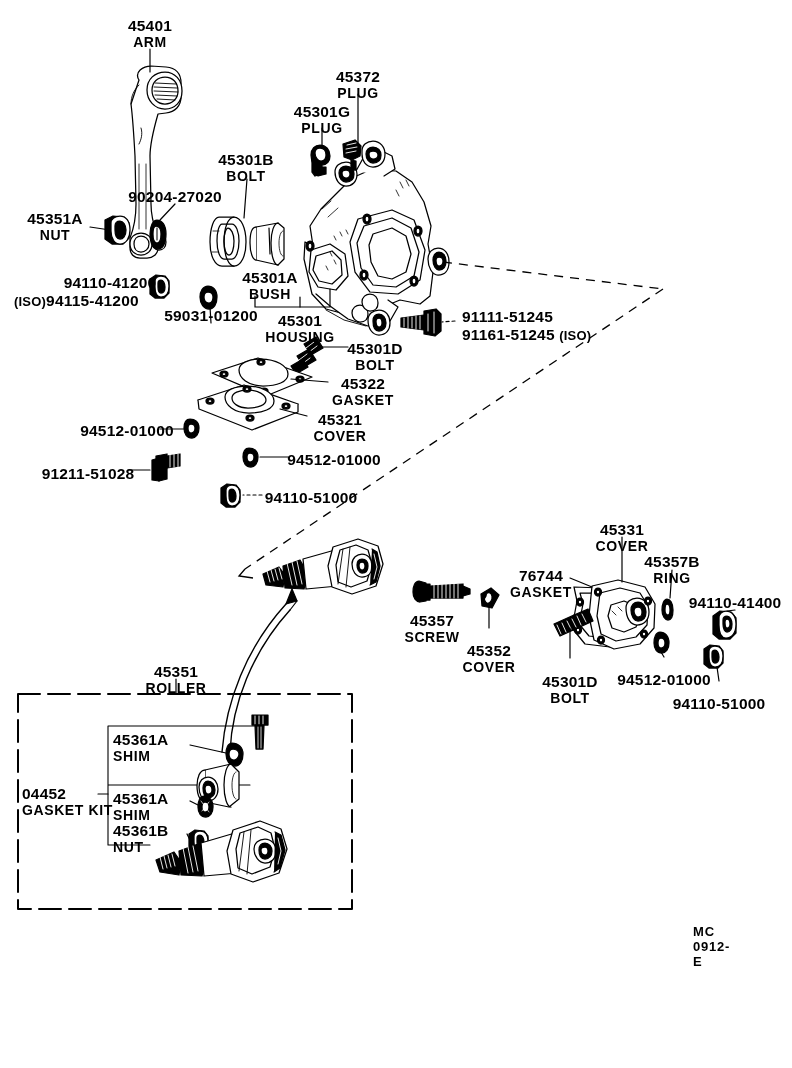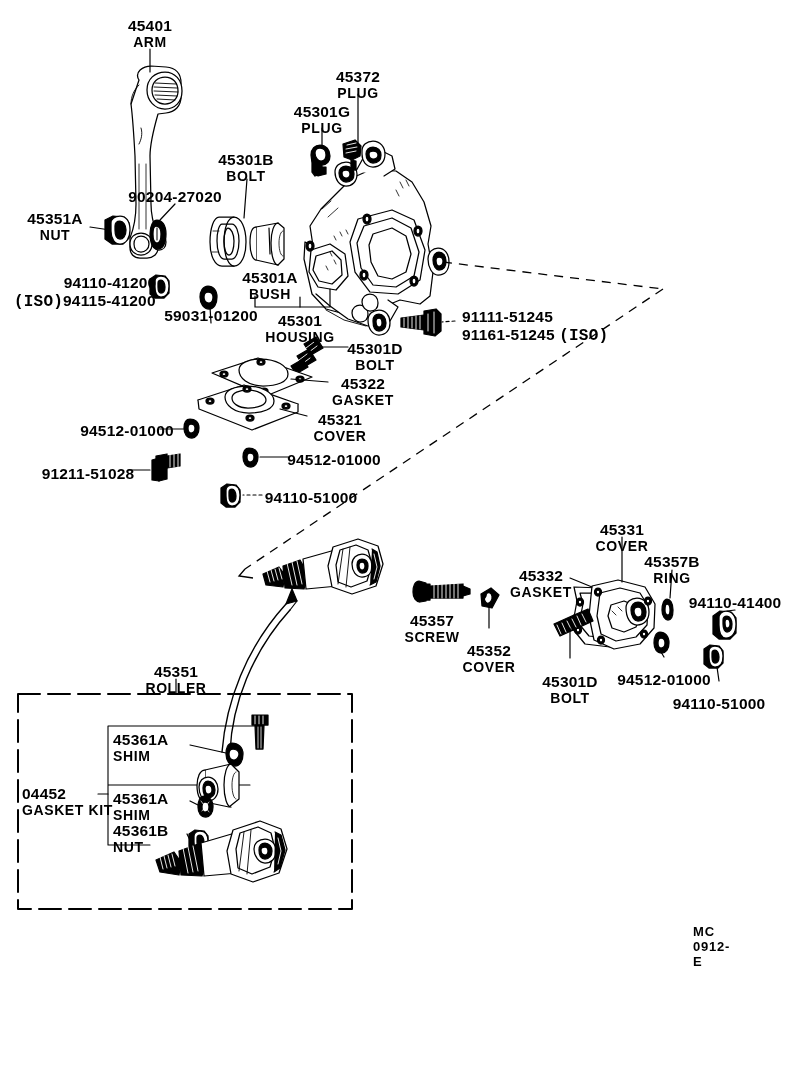--- a/index.html
+++ b/index.html
@@ -5,21 +5,21 @@
   html,body{margin:0;padding:0;background:#ffffff;}
   body{width:792px;height:1068px;position:relative;overflow:hidden;
        font-family:"Liberation Sans","DejaVu Sans",sans-serif;color:#000;}
   #stage{position:absolute;left:0;top:4px;width:646px;height:1068px;}
   svg.layer{position:absolute;left:0;top:0;width:792px;height:1068px;}
   .lbl{position:absolute;white-space:nowrap;font-weight:bold;line-height:1.0;}
   .lbl .pn{display:block;font-size:15.5px;letter-spacing:.2px;}
   .lbl .dn{display:block;font-size:14px;letter-spacing:.6px;margin-top:1px;}
   .lbl.c{text-align:center;}
   .lbl.l{text-align:left;}
-  .iso{font-size:16px;font-weight:bold;font-family:Liberation Mono, monospace;}
+  .iso{font-size:13px;font-weight:bold;}
   .code{position:absolute;font-size:13px;font-weight:bold;letter-spacing:.8px;}
 </style>
 </head>
 <body>
 
 <div id="stage">
 
 <svg class="layer" viewBox="0 0 792 1068" xmlns="http://www.w3.org/2000/svg">
   <g fill="none" stroke="#000" stroke-width="1.25" stroke-linecap="round" stroke-linejoin="round">
 
@@ -583,21 +583,21 @@
   <span class="pn">45331</span>
   <span class="dn">COVER</span>
 </div>
 
 <div class="lbl c" style="left:672px;top:550px;transform:translateX(-50%)">
   <span class="pn">45357B</span>
   <span class="dn">RING</span>
 </div>
 
 <div class="lbl c" style="left:541px;top:564px;transform:translateX(-50%)">
-  <span class="pn">45332</span>
+  <span class="pn">76744</span>
   <span class="dn">GASKET</span>
 </div>
 
 <div class="lbl c" style="left:735px;top:591px;transform:translateX(-50%)">
   <span class="pn">94110-41400</span>
 </div>
 
 <div class="lbl c" style="left:432px;top:609px;transform:translateX(-50%)">
   <span class="pn">45357</span>
   <span class="dn">SCREW</span>

